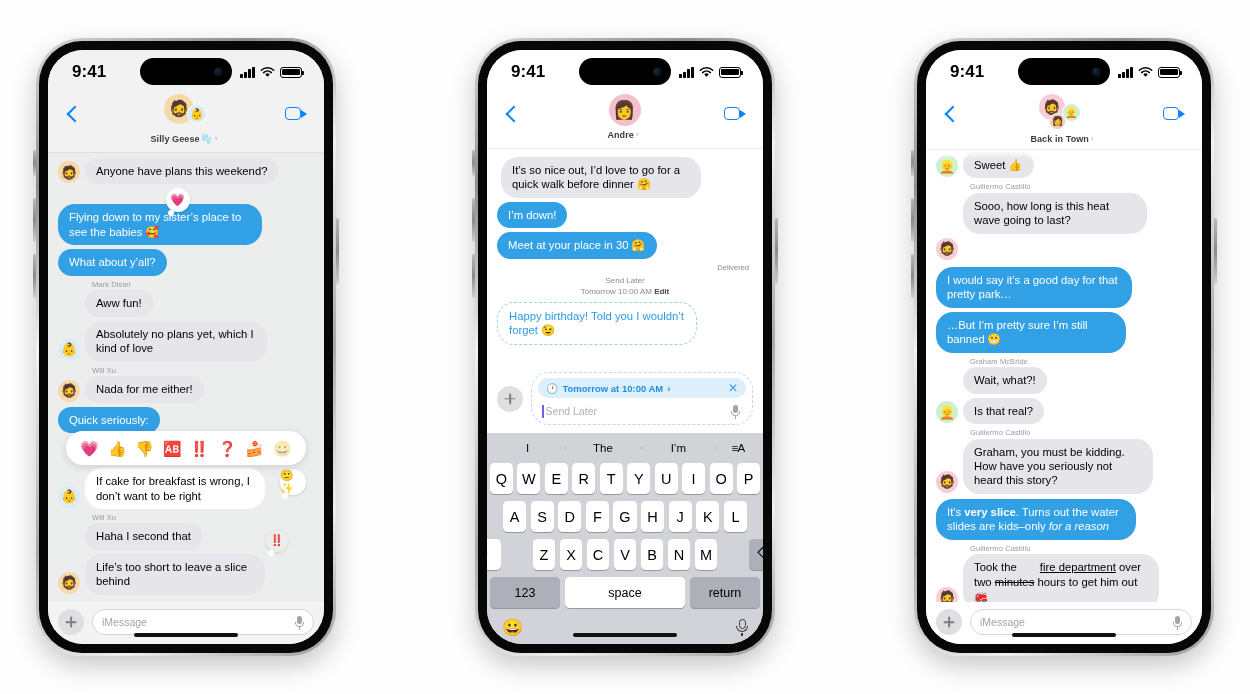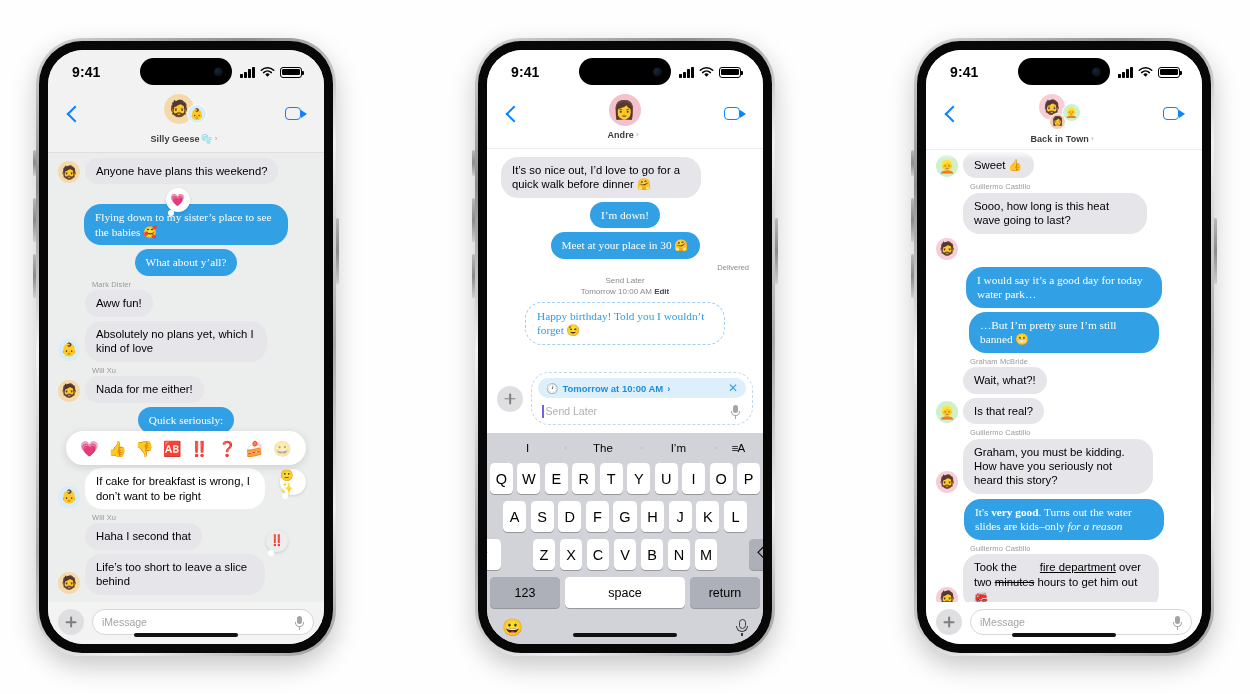--- a/index.html
+++ b/index.html
@@ -56,21 +56,21 @@
 
   
   .statusbar {
     height: 44px; flex: 0 0 44px;
     display: flex; align-items: center; justify-content: space-between;
     padding: 0 22px 0 24px;
     position: relative;
     background: #f2f2f2;
   }
   .statusbar.white { background: #fff; }
-  .sb-time { font-size: 14px; font-weight: bold; letter-spacing: .1px; color:#000; }
+  .sb-time { font-size: 17px; font-weight: bold; letter-spacing: .1px; color:#000; }
   .sb-right { display: flex; align-items: center; gap: 5px; }
   .dyn-island {
     position: absolute; left: 50%; transform: translateX(-50%);
     top: 8px; width: 92px; height: 27px; border-radius: 16px; background: #000;
   }
   .dyn-cam {
     position:absolute; right: 9px; top: 50%; transform: translateY(-50%);
     width: 9px; height: 9px; border-radius: 50%;
     background: radial-gradient(circle at 35% 35%, #18283a 0%, #0a0f15 70%);
   }
@@ -140,21 +140,21 @@
   
   .thread {
     flex: 1 1 auto;
     background: #fff;
     padding: 5px 10px 0 10px;
     overflow: hidden;
     position: relative;
   }
   .thread.gray { background: #eceded; }
   .row { display: flex; align-items: flex-end; margin-bottom: 4px; position: relative; }
-  .row.out { justify-content: center; font-family: Liberation Serif, serif; }
+  .row.out { justify-content: flex-start; }
   .row.in  { justify-content: flex-start; }
   .row-av {
     width: 22px; height: 22px; border-radius: 50%; flex: 0 0 22px;
     margin-right: 5px; margin-bottom: 1px;
     display:flex; align-items:center; justify-content:center; font-size: 13px;
     overflow:hidden;
   }
   .row-av.blank { background: transparent; }
   .sender {
     font-size: 7.5px; color: #9a9a9a; margin: 4px 0 1.5px 34px; letter-spacing:.1px;
@@ -731,21 +731,21 @@
           <div class="row in">
             <div class="row-av blank"></div>
             <div class="bubble in" style="max-width:184px">Sooo, how long is this heat wave going to last?</div>
           </div>
           <div class="row in">
             <div class="row-av" style="background:#f7cdd8">
                 <span>🧔</span>
               </div>
           </div>
           <div class="row out" style="margin-top:6px">
-            <div class="bubble out" style="max-width:196px">I would say it’s a good day for today water park…</div>
+            <div class="bubble out" style="max-width:196px">I would say it’s a good day for that pretty park…</div>
           </div>
           <div class="row out">
             <div class="bubble out tail" style="max-width:190px">…But I’m pretty sure I’m still banned 😬</div>
           </div>
           <div class="sender">Graham McBride</div>
           <div class="row in">
             <div class="row-av blank"></div>
             <div class="bubble in">Wait, what?!</div>
           </div>
           <div class="row in">
@@ -755,21 +755,21 @@
             <div class="bubble in tail">Is that real?</div>
           </div>
           <div class="sender">Guillermo Castillo</div>
           <div class="row in">
             <div class="row-av" style="background:#f7cdd8">
                 <span>🧔</span>
               </div>
             <div class="bubble in tail" style="max-width:190px">Graham, you must be kidding. How have you seriously not heard this story?</div>
           </div>
           <div class="row out" style="margin-top:5px">
-            <div class="bubble out tail" style="max-width:200px">It's <b>very good</b>. Turns out the water slides are kids–only <i>for a reason</i></div>
+            <div class="bubble out tail" style="max-width:200px">It's <b>very slice</b>. Turns out the water slides are kids–only <i>for a reason</i></div>
           </div>
           <div class="sender">Guillermo Castillo</div>
           <div class="row in">
             <div class="row-av" style="background:#f7cdd8">
                 <span>🧔</span>
               </div>
             <div class="bubble in tail" style="max-width:196px">Took the <u>fire department</u> over two <s>minutes</s> hours to get him out 🚒</div>
           </div>
         </div>
 

